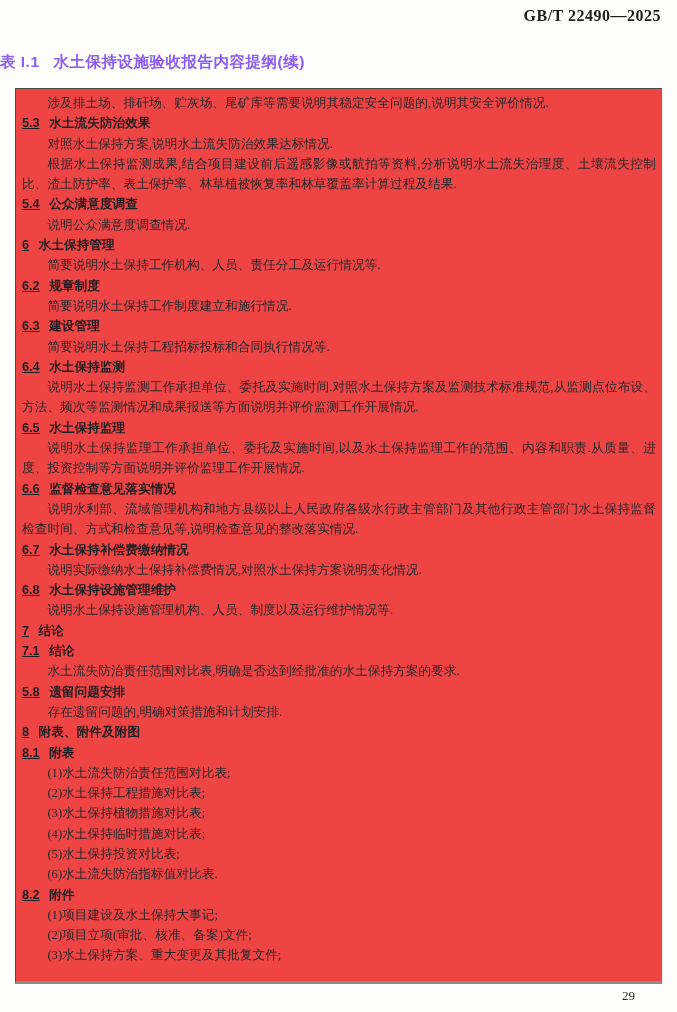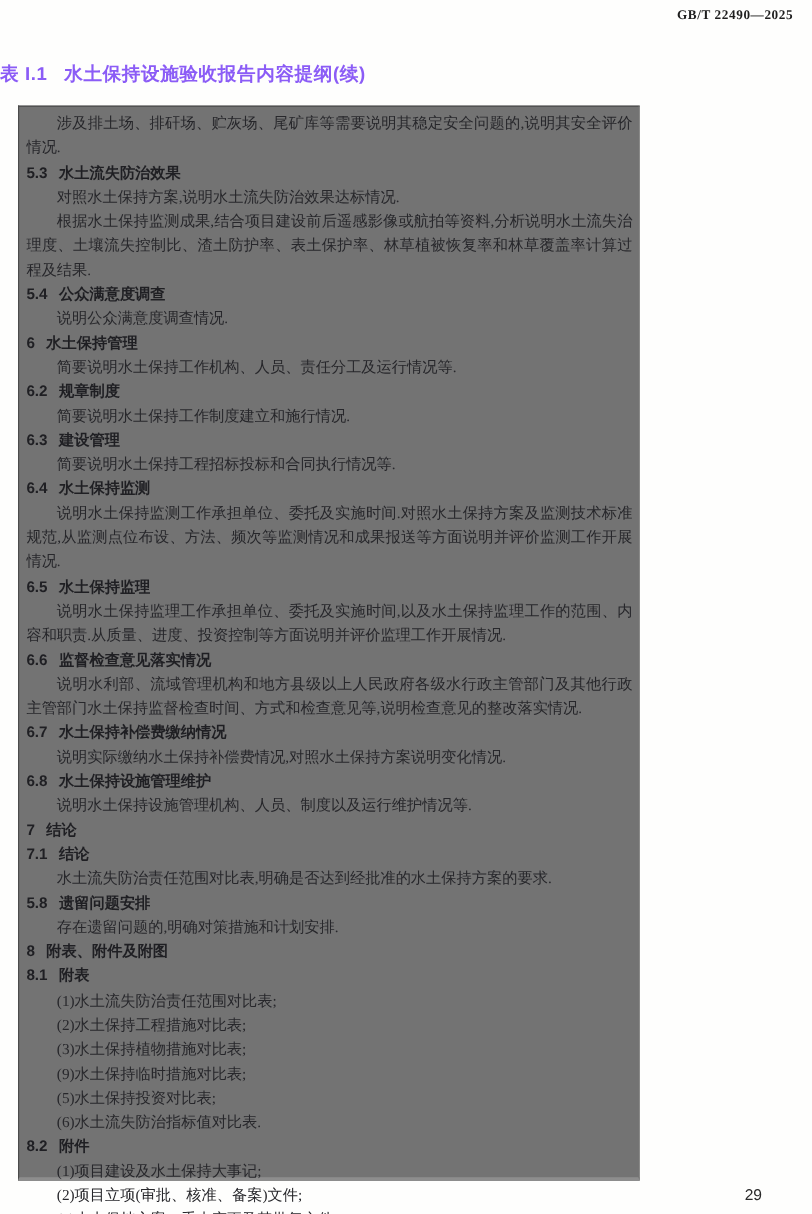--- a/index.html
+++ b/index.html
@@ -8,59 +8,59 @@
     width:677px;height:1012px;
     margin:0 auto;
     background:#fefefd;
     color:#262626;
     font-family:"Liberation Serif","DejaVu Serif",serif;
     overflow:hidden;
   }
   .std-code{
     position:absolute;top:7px;right:16px;
     font-family:"Liberation Serif","DejaVu Serif",serif;
-    font-weight:bold;font-size:11px;letter-spacing:0.5px;
+    font-weight:bold;font-size:16px;letter-spacing:0.5px;
     color:#1e1e1e;
   }
   .table-caption{
     position:absolute;top:52px;left:0;width:100%;
     text-align:left;
     font-family:"Liberation Sans","DejaVu Sans",sans-serif;
     font-weight:bold;font-size:15.5px;color:#8b5cf6;
     letter-spacing:0.5px;
   }
   .table-caption .cap-label{margin-right:0.9em;}
   .content-box{
     position:absolute;left:15px;top:88px;
-    width:518px;height:896px;
+    width:647px;height:896px;
     box-sizing:border-box;
     border-style:solid;
     border-width:1px 1px 3px 1px;
     border-color:#4b4b4b #757575 #8d8d8d #4b4b4b;
     padding:4px 5px 0 6px;
-    background:#737373;
+    background:#ef4444;
   }
   .line{
     font-size:12.7px;
     line-height:20.3px;
     color:#27272b;
   }
   .para,.item{
     text-indent:2em;
     text-align:justify;
   }
   .heading{
     font-family:"Liberation Sans","DejaVu Sans",sans-serif;
     font-weight:bold;color:#1f1f23;
   }
-  .heading .clause-num{margin-right:0.75em;}
+  .heading .clause-num{margin-right:0.75em;text-decoration:underline;}
   .page-num{
     position:absolute;top:988px;right:42px;
     font-size:13px;color:#2a2a2a;
-    font-family:Liberation Sans, sans-serif;
+    font-family:Liberation Serif, serif;
   }
 </style>
 </head>
 <body>
 
 <div class="page">
 
   <div class="std-code">GB/T 22490—2025</div>
 
   <div class="table-caption">
@@ -94,21 +94,21 @@
         <div class="line heading"><span class="clause-num">7</span><span>结论</span></div>
         <div class="line heading"><span class="clause-num">7.1</span><span>结论</span></div>
         <div class="line para">水土流失防治责任范围对比表,明确是否达到经批准的水土保持方案的要求.</div>
         <div class="line heading"><span class="clause-num">5.8</span><span>遗留问题安排</span></div>
         <div class="line para">存在遗留问题的,明确对策措施和计划安排.</div>
         <div class="line heading"><span class="clause-num">8</span><span>附表、附件及附图</span></div>
         <div class="line heading"><span class="clause-num">8.1</span><span>附表</span></div>
         <div class="line item">(1)水土流失防治责任范围对比表;</div>
         <div class="line item">(2)水土保持工程措施对比表;</div>
         <div class="line item">(3)水土保持植物措施对比表;</div>
-        <div class="line item">(9)水土保持临时措施对比表;</div>
+        <div class="line item">(4)水土保持临时措施对比表;</div>
         <div class="line item">(5)水土保持投资对比表;</div>
         <div class="line item">(6)水土流失防治指标值对比表.</div>
         <div class="line heading"><span class="clause-num">8.2</span><span>附件</span></div>
         <div class="line item">(1)项目建设及水土保持大事记;</div>
         <div class="line item">(2)项目立项(审批、核准、备案)文件;</div>
         <div class="line item">(3)水土保持方案、重大变更及其批复文件;</div>
       </div>
   </div>
 
   <div class="page-num">29</div>

